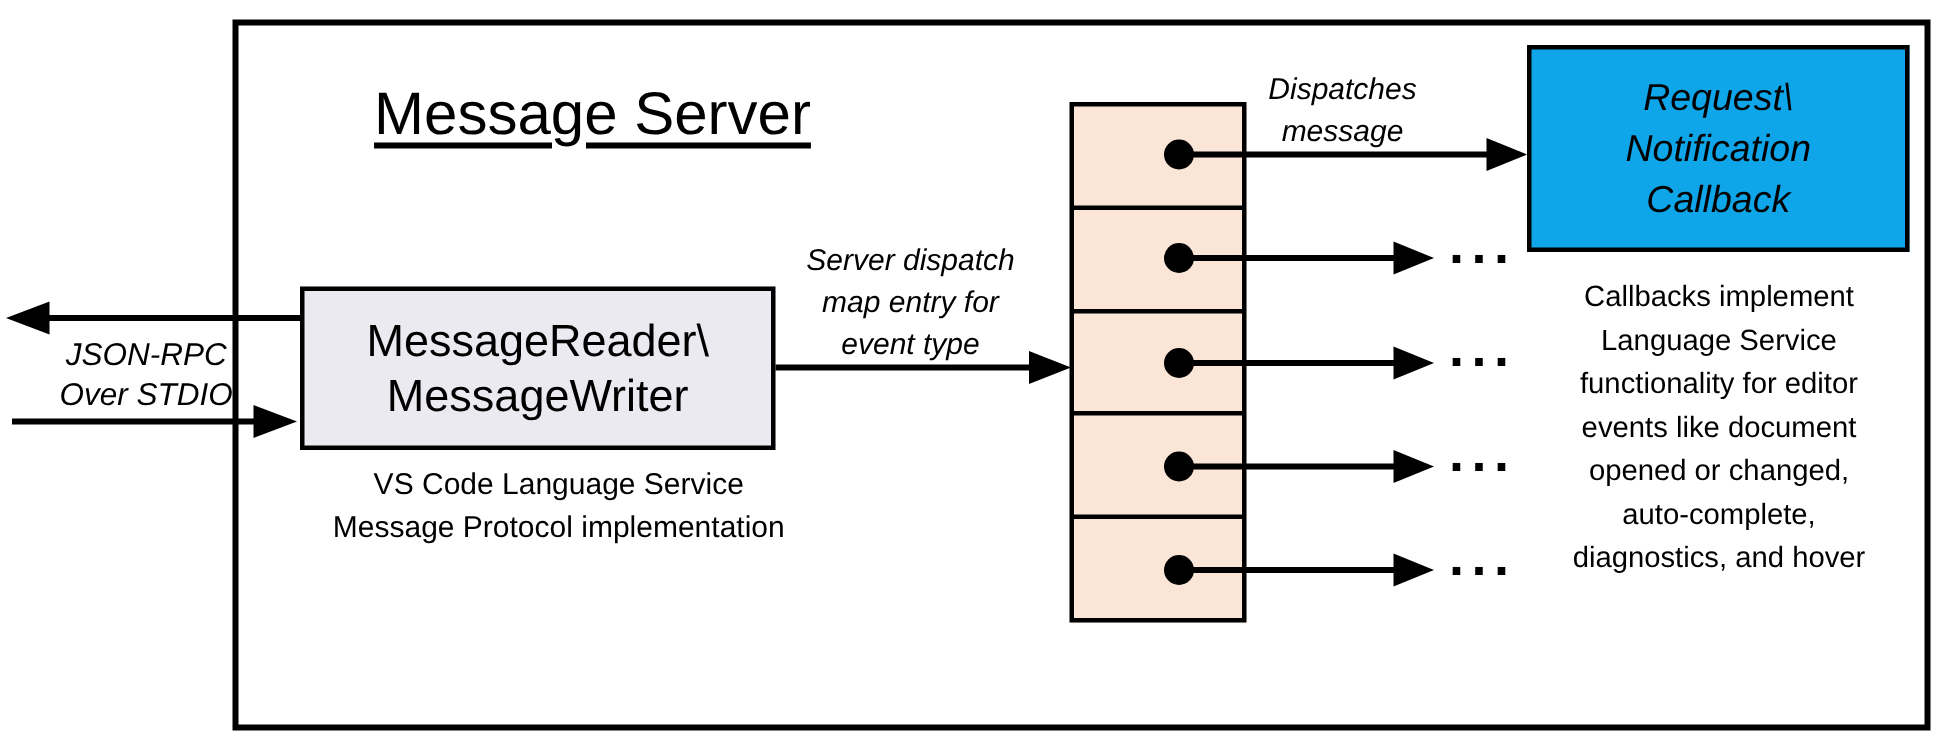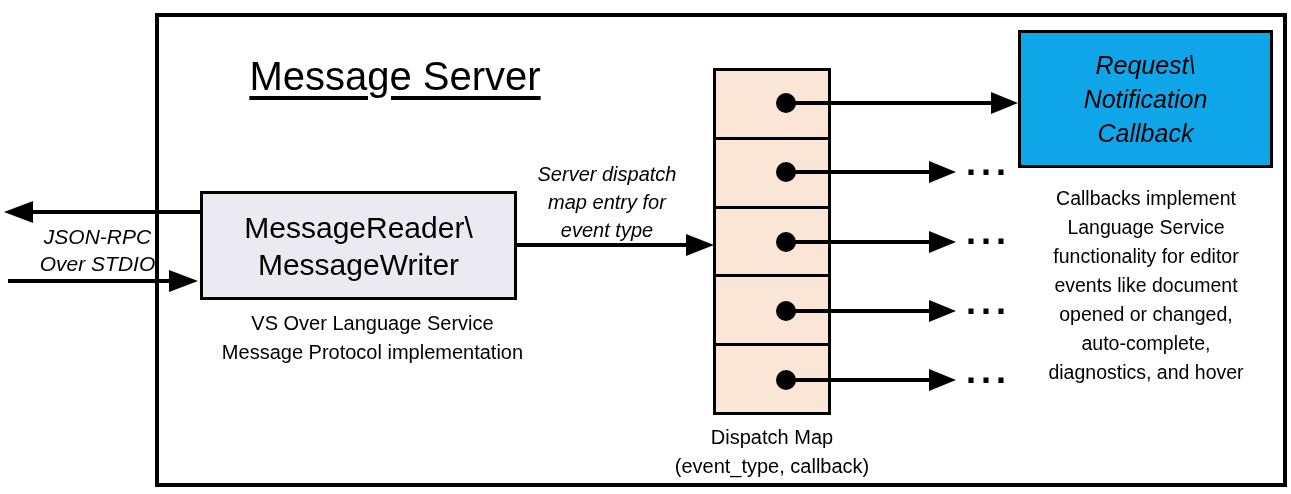--- a/index.html
+++ b/index.html
@@ -55,38 +55,38 @@
   <div id="outer-box" class="abs"></div>
 
   <div id="title" class="abs center">Message Server</div>
 
   <div id="io-label" class="abs center italic pre">JSON-RPC
 Over STDIO</div>
 
   <div id="message-box" class="abs shape-box center pre" style="background-color: rgb(235, 234, 241);">MessageReader\
 MessageWriter</div>
 
-  <div id="message-box-caption" class="abs center pre note">VS Over Language Service
+  <div id="message-box-caption" class="abs center pre note">VS Code Language Service
 Message Protocol implementation</div>
 
   <div id="lookup-label" class="abs center italic pre">Server dispatch
 map entry for
 event type</div>
 
   <div id="dispatch-map" class="abs" style="background-color: rgb(251, 229, 214);">
     <div class="dispatch-cell"></div>
     <div class="dispatch-cell"></div>
     <div class="dispatch-cell"></div>
     <div class="dispatch-cell"></div>
     <div class="dispatch-cell"></div>
   </div>
 
-  <div id="dispatch-caption" class="abs center pre note">Dispatch Map
-(event_type, callback)</div>
 
+  <div id="dispatches-label" class="abs center italic pre">Dispatches
+message</div>
 
   <div id="callback-box" class="abs shape-box center pre" style="background-color: #0ea5e9; font-style: italic;">Request\
 Notification
 Callback</div>
 
   <div id="callbacks-note" class="abs center pre">Callbacks implement
 Language Service
 functionality for editor
 events like document
 opened or changed,

